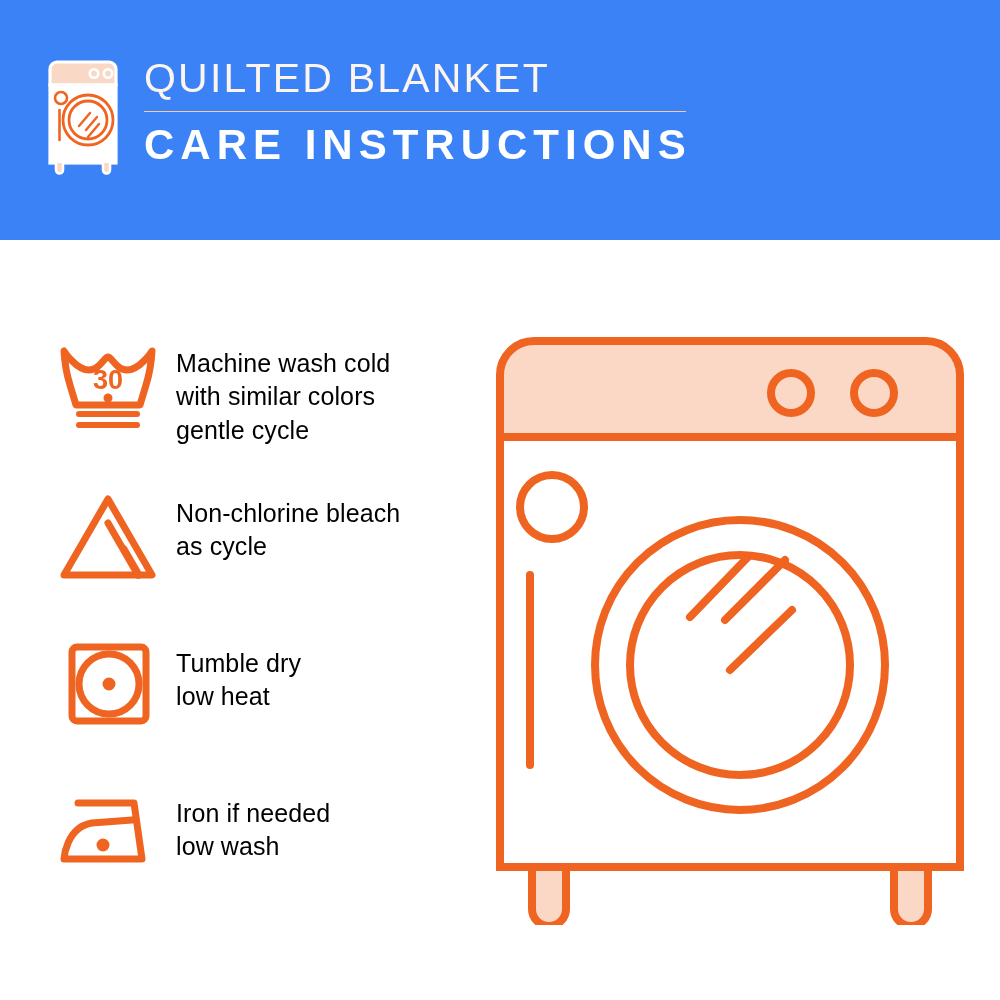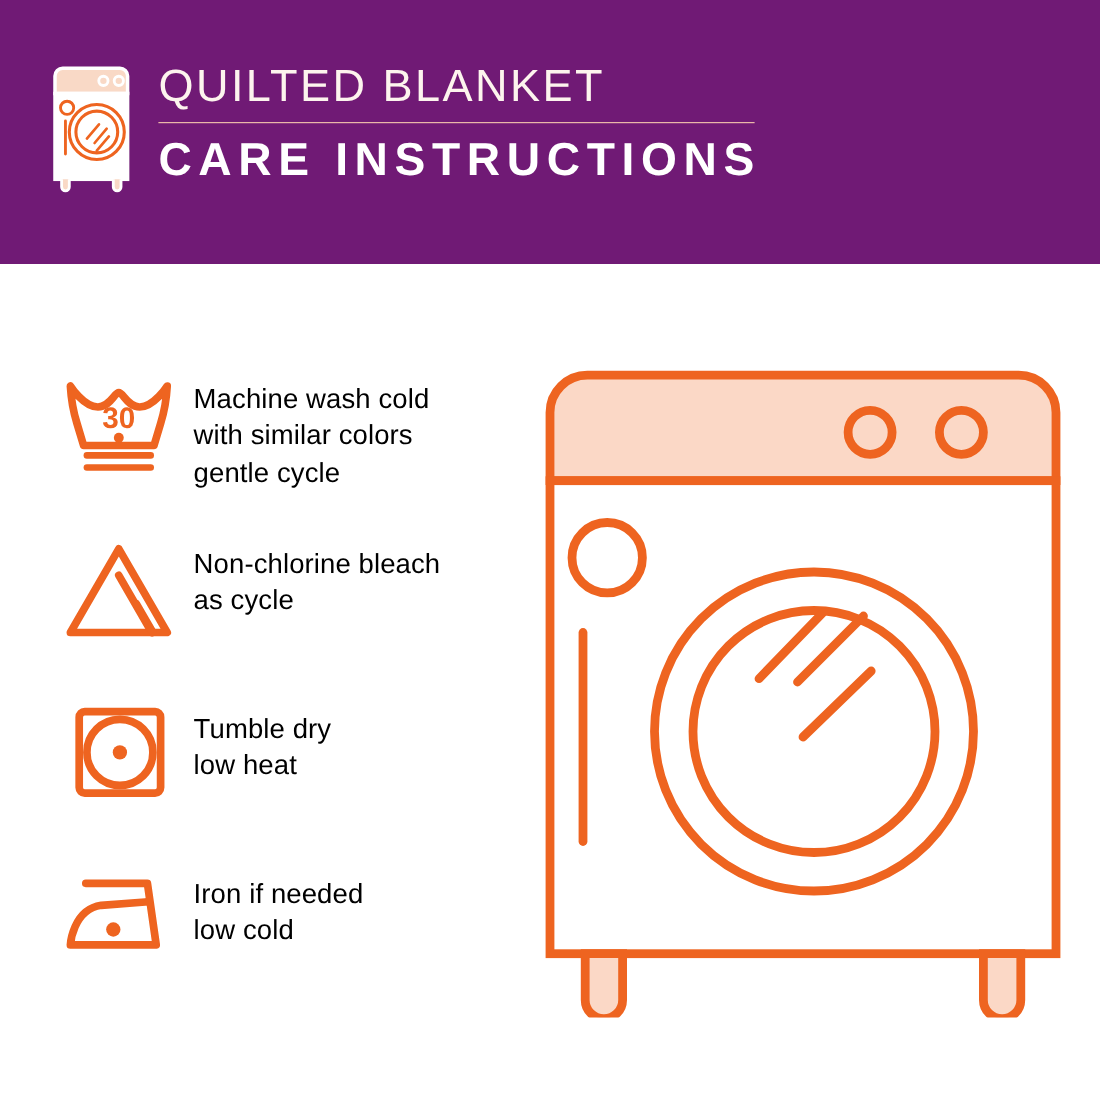--- a/index.html
+++ b/index.html
@@ -14,21 +14,21 @@
     overflow: hidden;
     position: relative;
   }
 
   
   #header {
     position: absolute;
     left: 0; top: 0;
     width: 1000px;
     height: 240px;
-    background: #701a75;
+    background: #3b82f6;
   }
   #header-inner {
     position: absolute;
     left: 44px;
     top: 58px;
     display: flex;
     align-items: flex-start;
   }
   #header-icon {
     width: 78px;
@@ -192,21 +192,21 @@
     </div>
 
     <div class="instruction-row">
       <div class="instruction-icon">
         <svg width="104" height="96" viewBox="0 0 104 96">
           <path d="M22 14 H78 L86 70 H8 C8 70 10 38 36 34 L76 31" fill="none" stroke="#EE6420" stroke-width="7" stroke-linejoin="round" stroke-linecap="round"></path>
           <circle cx="47" cy="56" r="6.5" fill="#EE6420"></circle>
         </svg>
       </div>
       <div class="instruction-text">Iron if needed
-low cold</div>
+low wash</div>
     </div>
 
   </div>
 
   <svg id="washer-illustration" viewBox="0 0 500 600">
 
     <path d="M20 50 a34 34 0 0 1 34 -34 h392 a34 34 0 0 1 34 34 v62 h-460 z" fill="#FBD8C6"></path>
     <path d="M20 50 a34 34 0 0 1 34 -34 h392 a34 34 0 0 1 34 34 v62 h-460 z" fill="none" stroke="#EE6420" stroke-width="8"></path>
 
     <circle cx="311" cy="68" r="20" fill="none" stroke="#EE6420" stroke-width="8"></circle>

